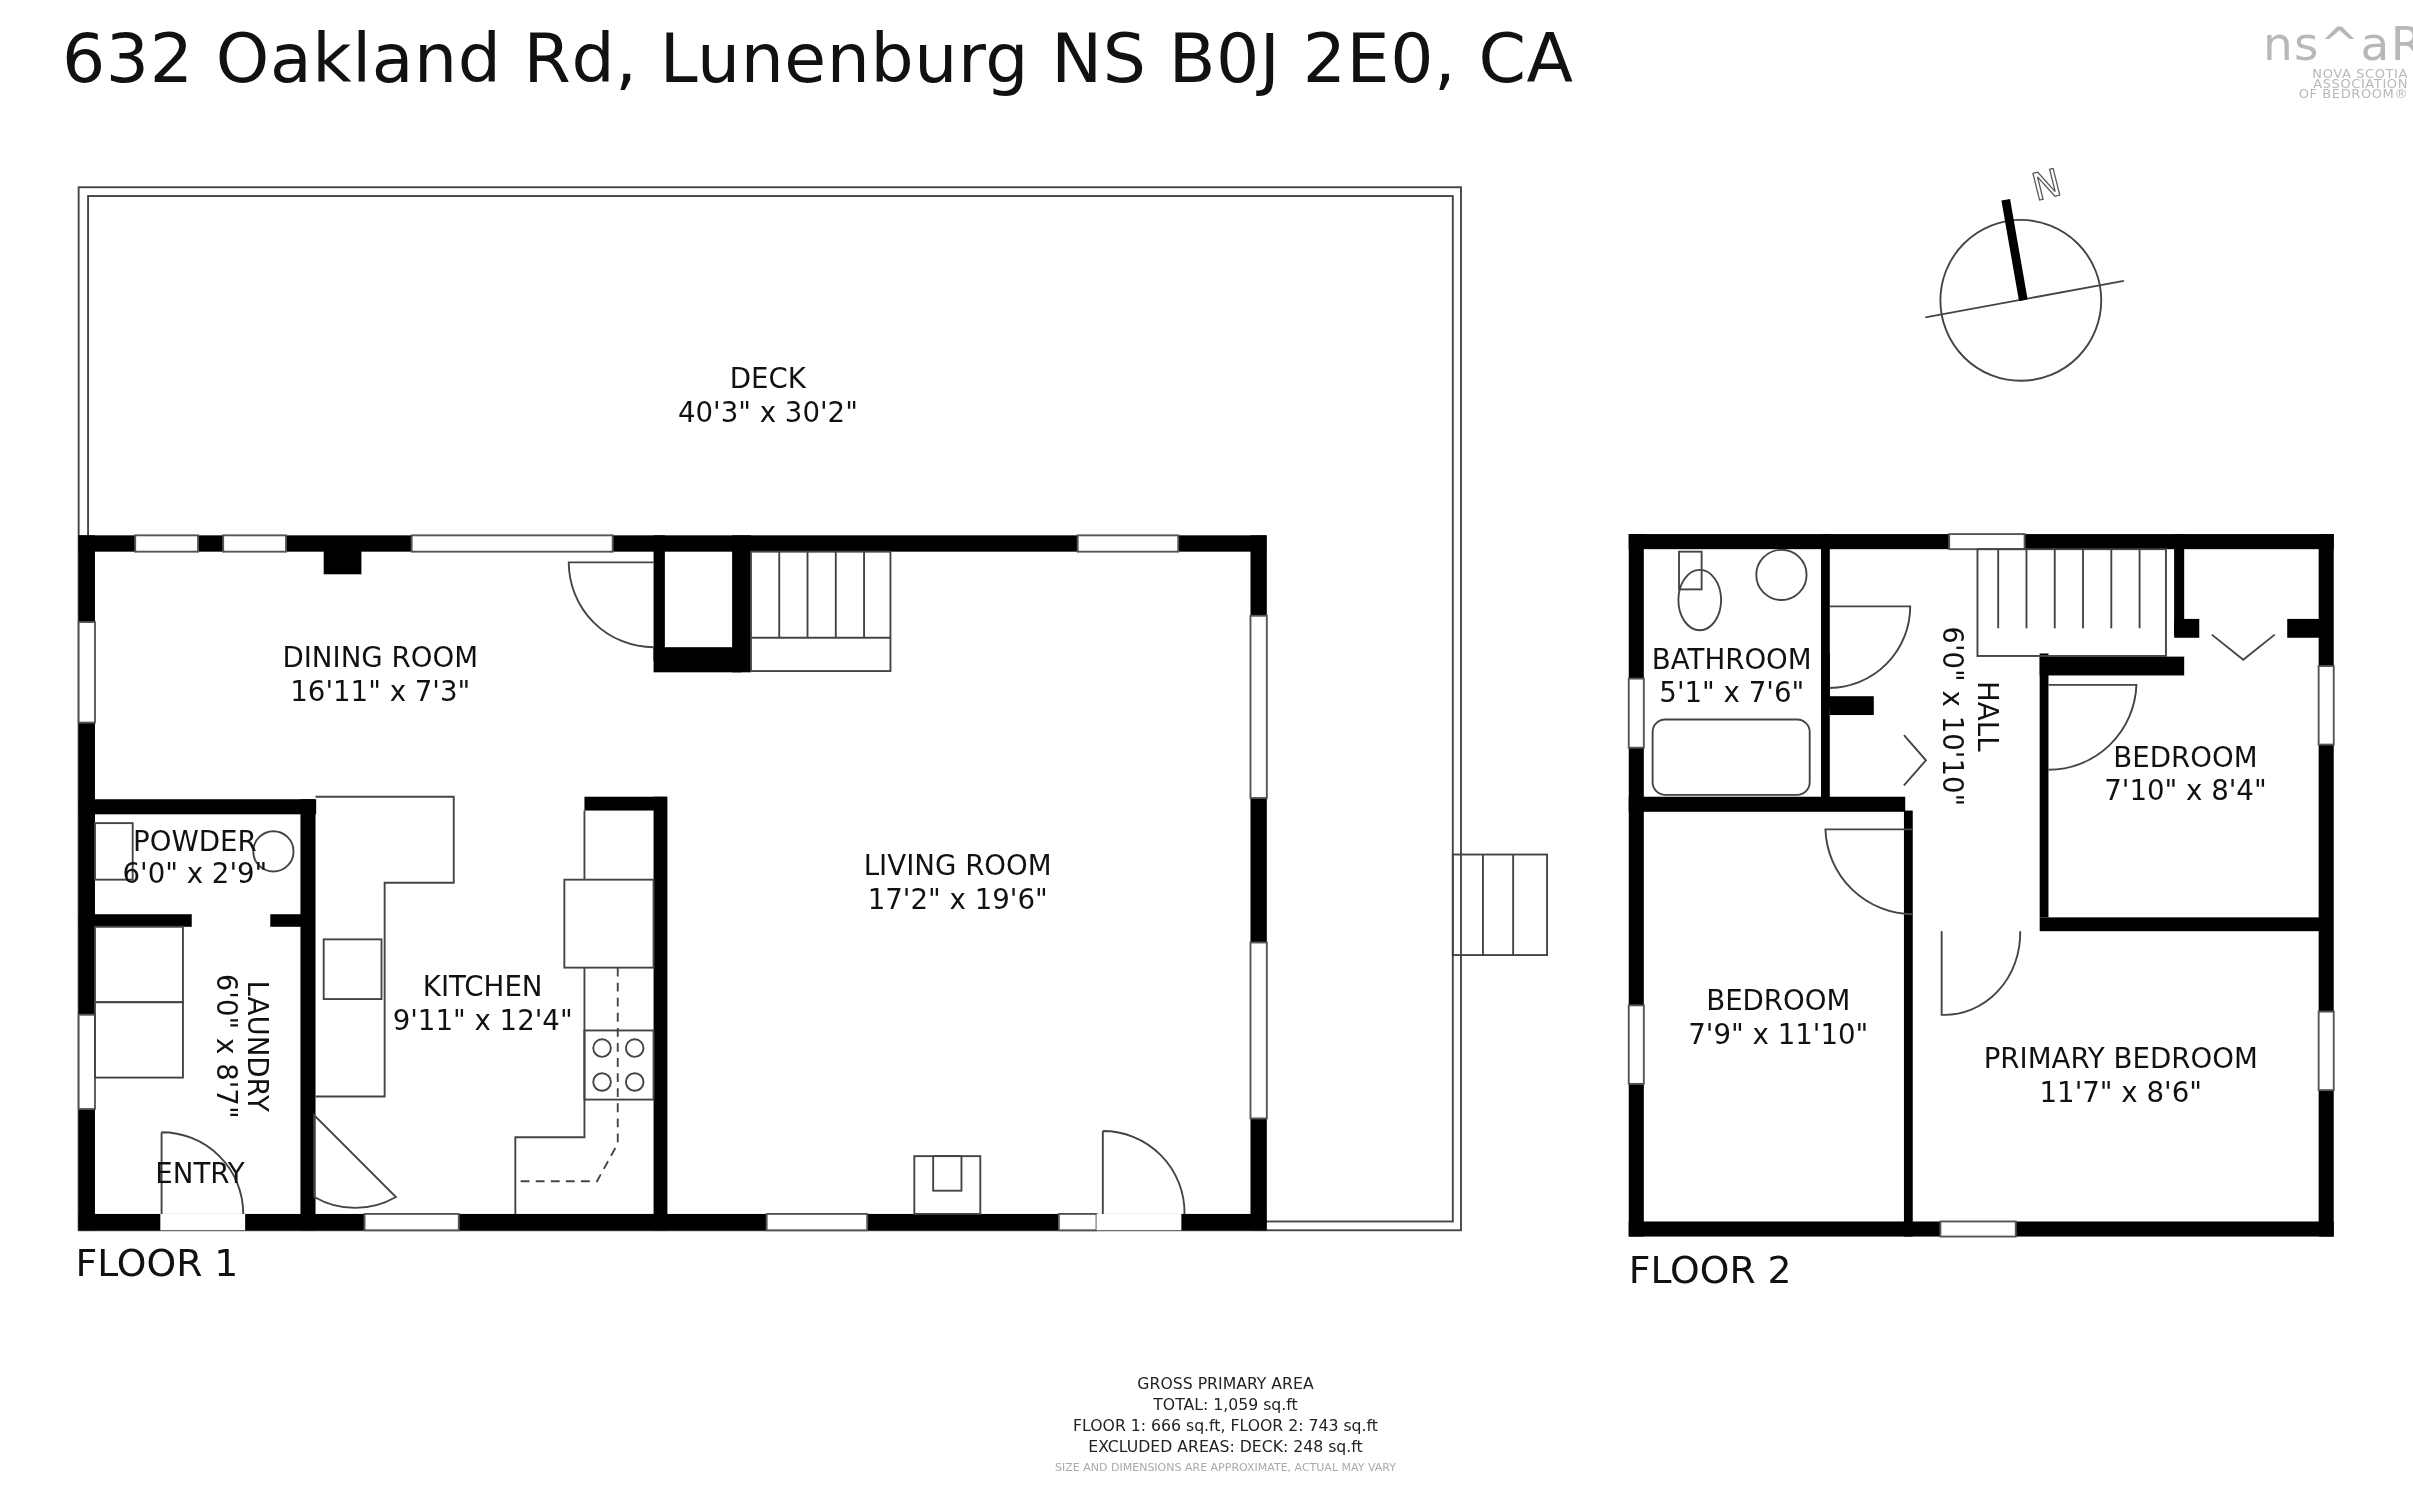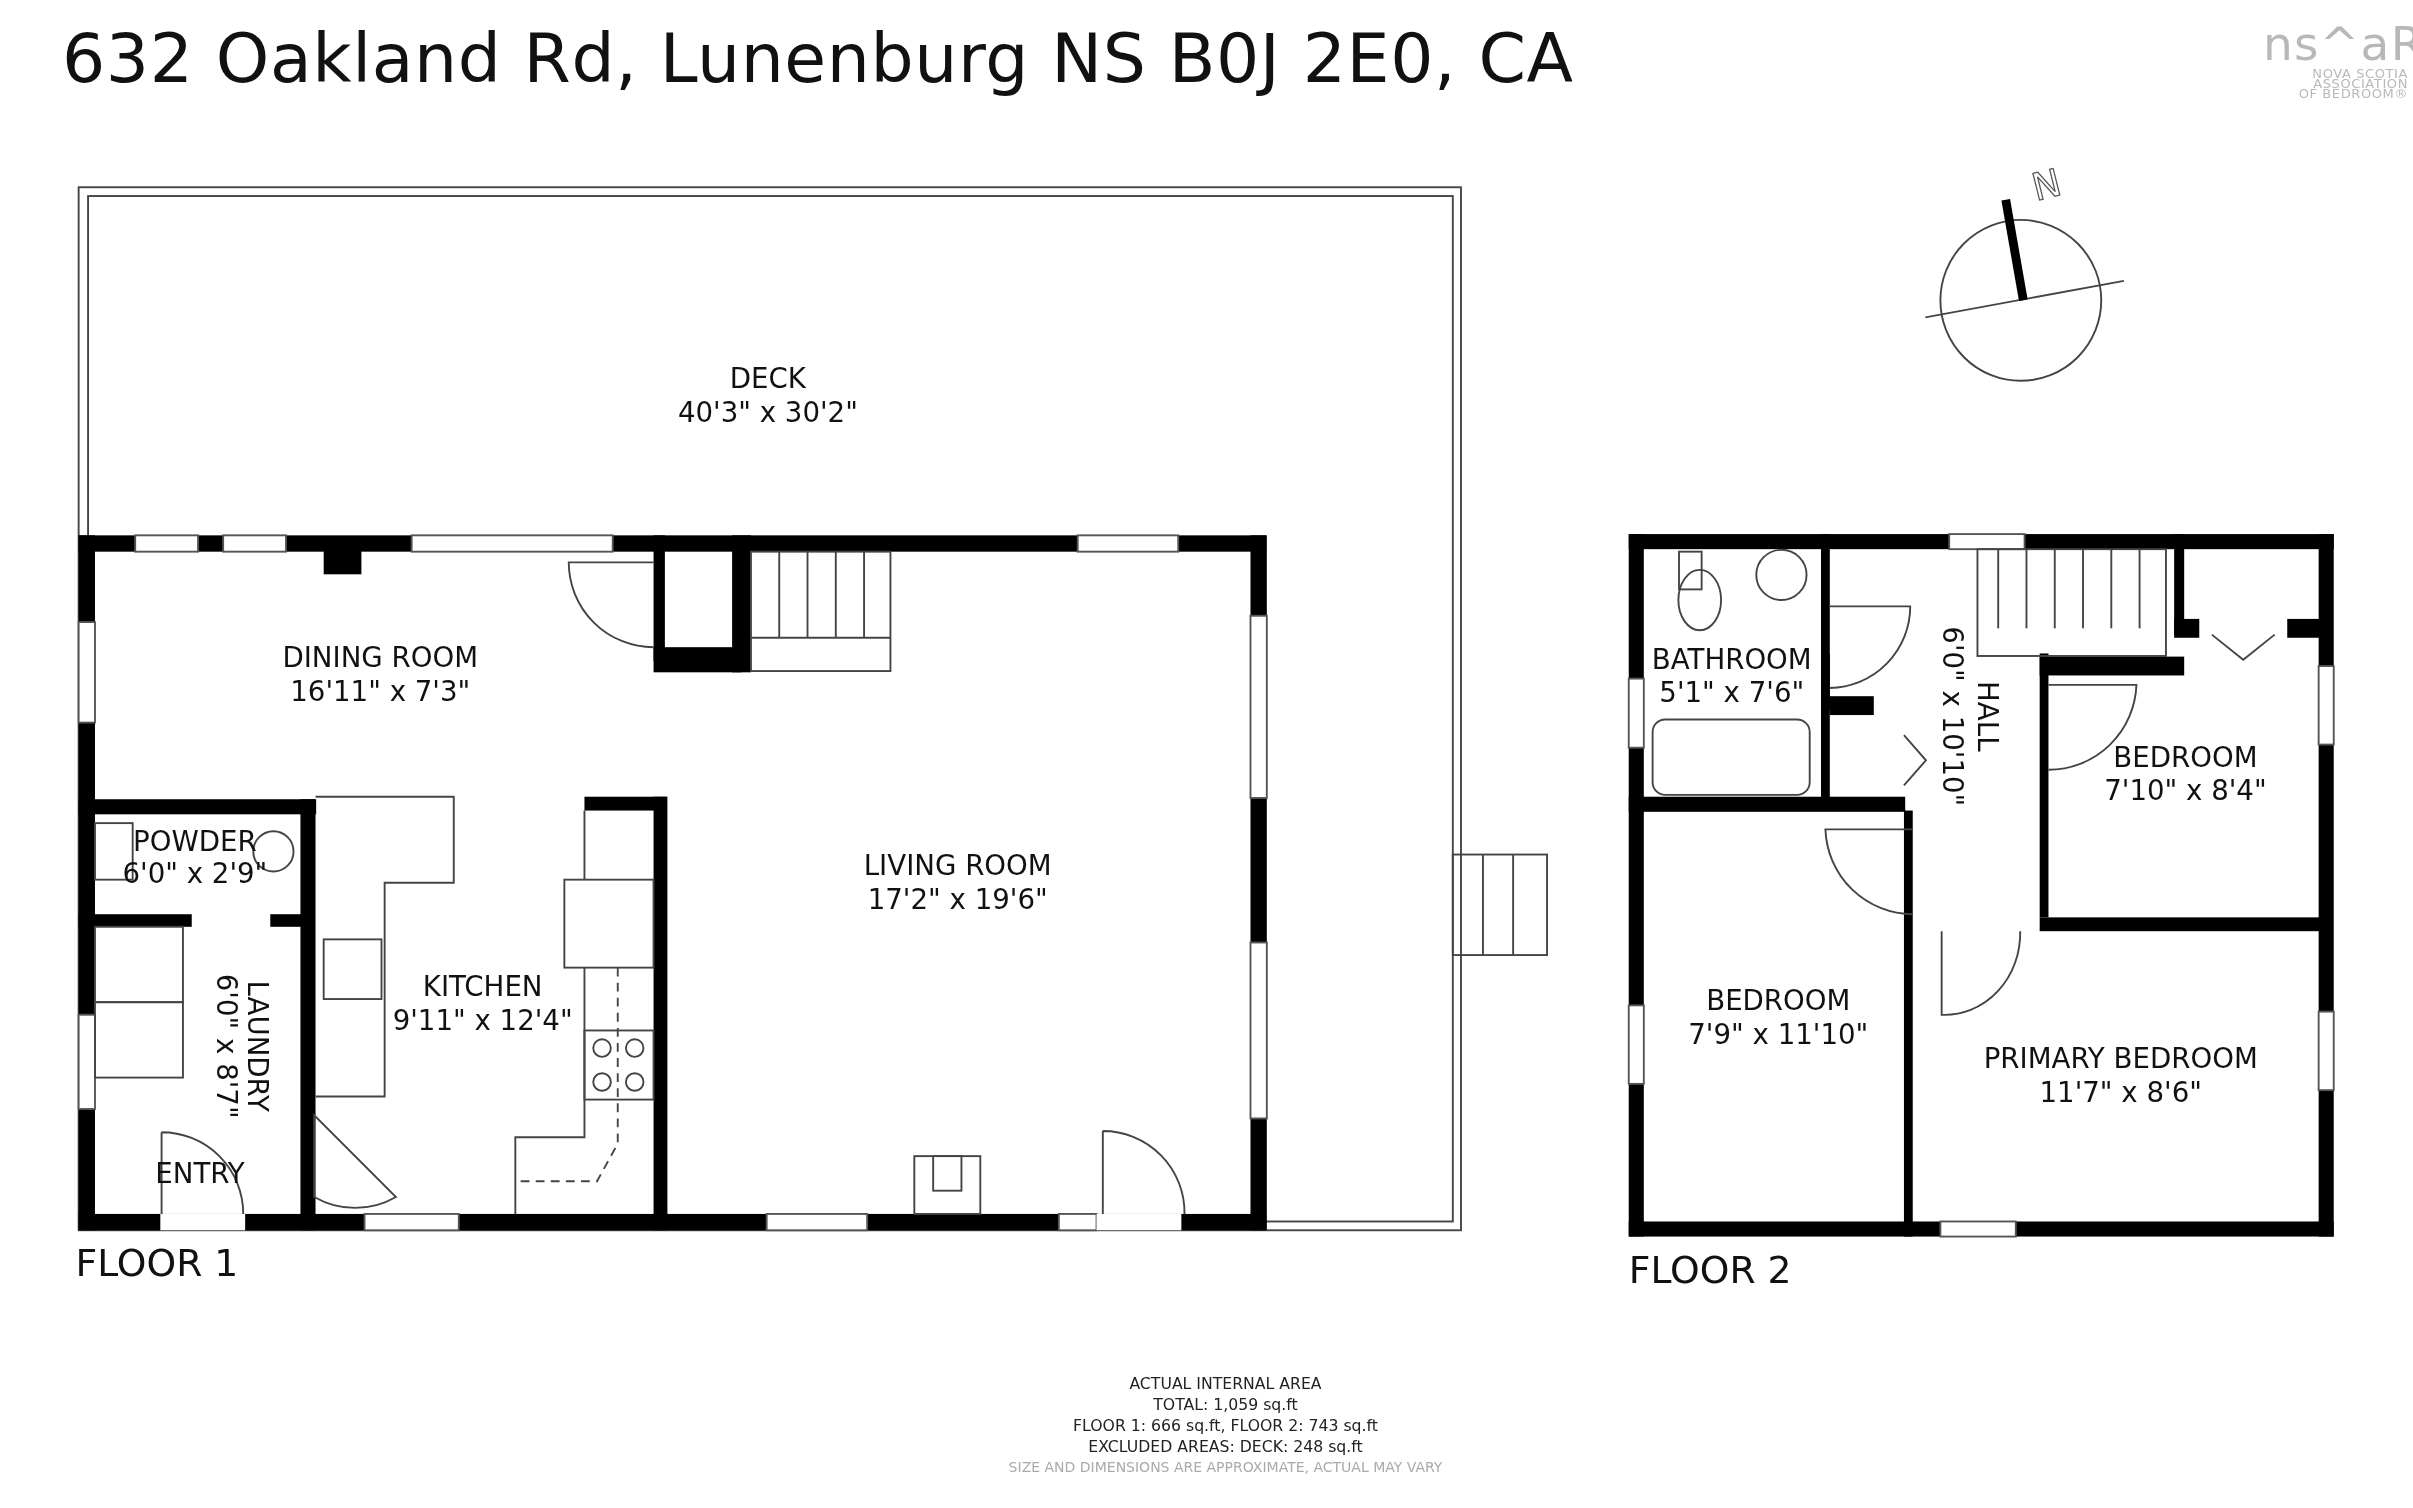--- a/index.html
+++ b/index.html
@@ -5,21 +5,21 @@
   html,body{margin:0;padding:0;background:#ffffff;}
   body{width:2413px;height:1508px;position:relative;overflow:hidden;font-family:"DejaVu Sans",sans-serif;color:#000;}
   .title{position:absolute;left:62px;top:19px;font-size:68px;font-weight:400;letter-spacing:0.6px;white-space:nowrap;color:#111;}
   .logo{position:absolute;left:2263px;top:19px;width:145px;text-align:right;color:#b8b8b8;}
   .logo .mark{font-size:47px;letter-spacing:1.3px;line-height:50px;font-family:"DejaVu Sans",sans-serif;}
   .logo .sub{font-size:13px;letter-spacing:0.6px;line-height:10px;}
   svg.plan{position:absolute;left:0;top:0;}
   .room-label{font-family:"DejaVu Sans",sans-serif;font-size:44px;fill:#111;text-anchor:middle;}
   .floor-label{font-family:"DejaVu Sans",sans-serif;font-size:60px;fill:#111;}
   .area{position:absolute;left:911px;top:1373px;width:629px;text-align:center;font-size:15.7px;line-height:21px;color:#222;}
-  .area .disclaimer{color:#aaa;font-size:14px;}
+  .area .disclaimer{color:#aaa;font-size:11px;}
   .wall{fill:#000;}
   .thin{fill:none;stroke:#444;stroke-width:3;}
   .win{fill:#fff;stroke:#555;stroke-width:3;}
 </style>
 </head>
 <body>
 
 <div class="title">632 Oakland Rd, Lunenburg NS B0J 2E0, CA</div>
 
 <div class="logo">
@@ -225,19 +225,19 @@
 
   <g>
     <circle cx="3216" cy="478" r="128" fill="none" stroke="#444" stroke-width="3"></circle>
     <line x1="3064" y1="505" x2="3380" y2="447" stroke="#444" stroke-width="3"></line>
     <line x1="3192" y1="318" x2="3220" y2="478" stroke="#000" stroke-width="14"></line>
     <text x="3240" y="320" font-size="60" fill="#fff" stroke="#555" stroke-width="2" transform="rotate(-14 3240 320)" font-family="DejaVu Sans, sans-serif">N</text>
   </g>
 </svg>
 
 <div class="area">
-  <div>ACTUAL INTERNAL AREA</div>
+  <div>GROSS PRIMARY AREA</div>
   <div>TOTAL: 1,059 sq.ft</div>
   <div>FLOOR 1: 666 sq.ft, FLOOR 2: 743 sq.ft</div>
   <div>EXCLUDED AREAS: DECK: 248 sq.ft</div>
   <div class="disclaimer">SIZE AND DIMENSIONS ARE APPROXIMATE, ACTUAL MAY VARY</div>
 </div>
 
 
 </body></html>

